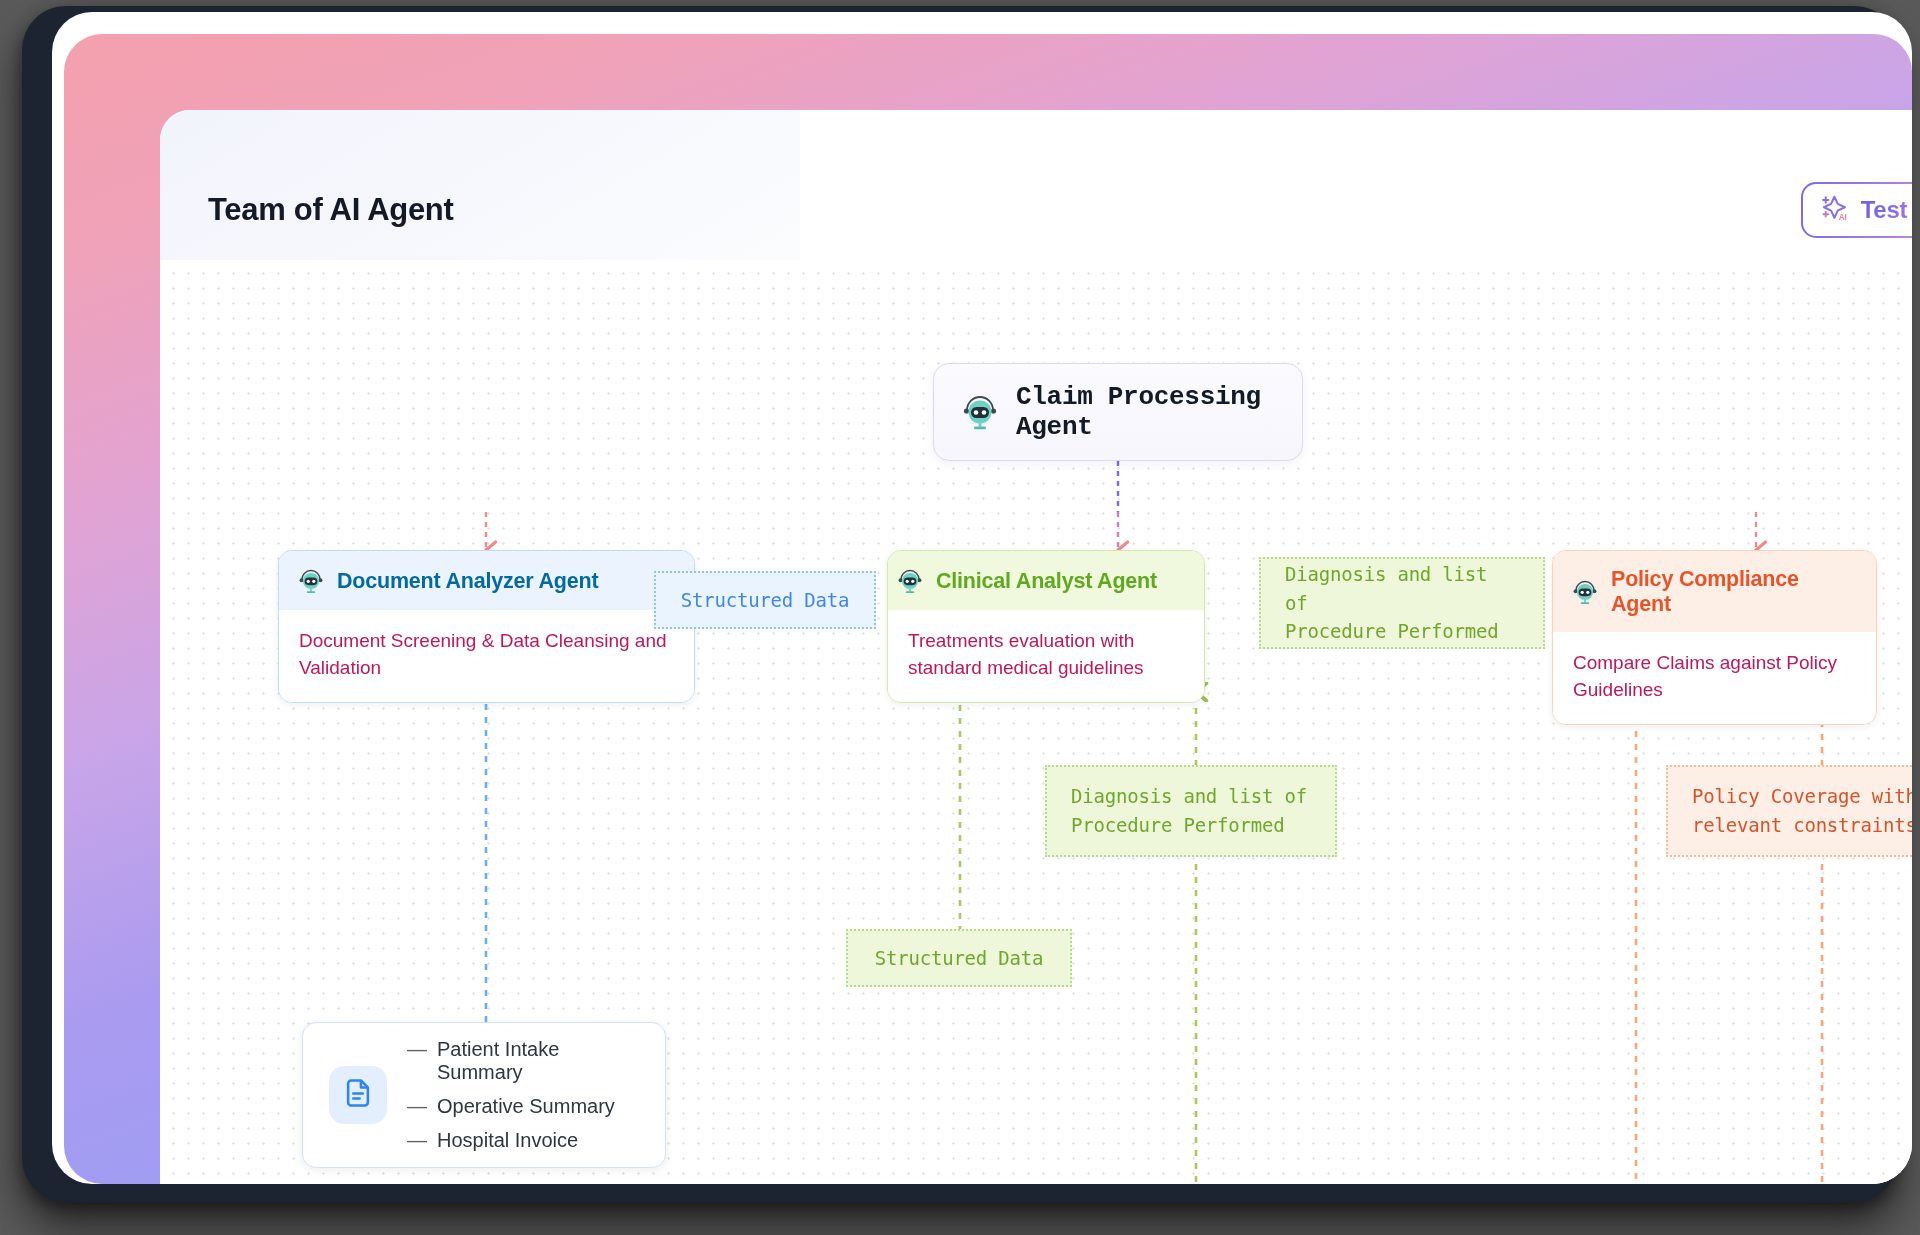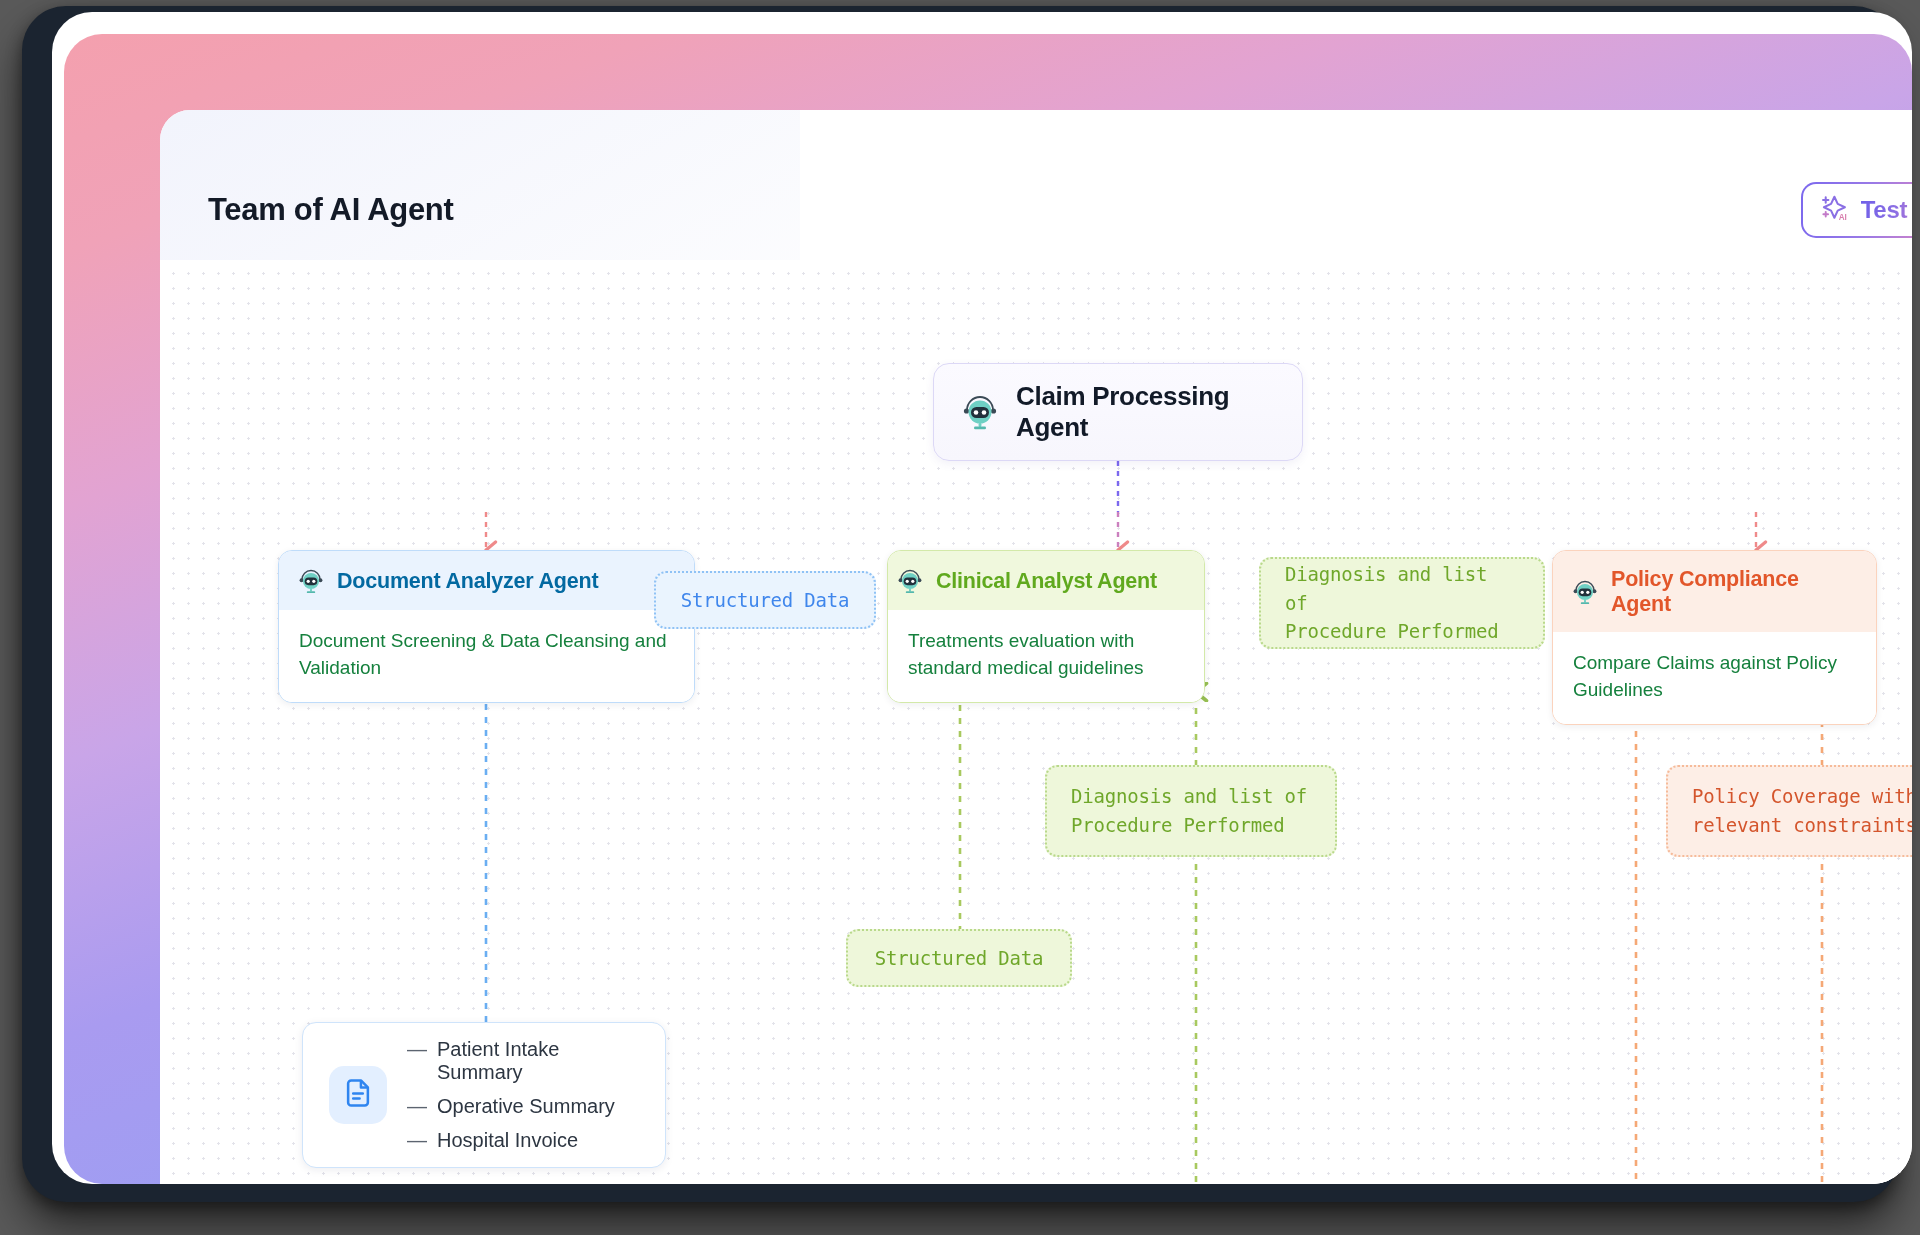--- a/index.html
+++ b/index.html
@@ -109,52 +109,53 @@
     background: #ffffff;
     box-shadow: 0 2px 7px rgba(20,30,60,0.07);
   }
   .agent-head {
     display: flex; align-items: center; gap: 12px;
     padding: 16px 18px 15px 18px;
   }
   .agent-title { font-size: 21.5px; font-weight: 700; letter-spacing: -0.2px; }
   .agent-body {
     padding: 18px 20px 20px 20px;
-    font-size: 19px; line-height: 1.42; color: #15803d;
+    font-size: 19px; line-height: 1.42; color: #be185d;
     background: #ffffff;
   }
 
   
   #node-root {
     position: absolute; left: 773px; top: 103px;
     width: 370px; height: 98px;
     background: linear-gradient(180deg,#fbfaff 0%, #f7f6fd 100%);
     border: 1.5px solid #dcd8f6;
     border-radius: 16px;
     display: flex; align-items: center; gap: 16px;
     padding: 8px 26px;
     box-shadow: 0 3px 10px rgba(70,60,160,0.07);
+    font-family: Liberation Mono, monospace;
   }
   #node-root-title { font-size: 26px; font-weight: 700; color: #121a28; letter-spacing: -0.3px; }
 
   
   .theme-blue   { border: 1.5px solid #bfdcfa; }
   .theme-blue   .agent-head { background: #eaf3fe; }
   .theme-blue   .agent-title { color: #0369a1; }
   .theme-green  { border: 1.5px solid #d3e9a9; }
   .theme-green  .agent-head { background: #f0f8dd; padding-left: 8px; }
   .theme-green  .agent-title { color: #60a91e; }
   .theme-orange { border: 1.5px solid #fbd3bd; }
   .theme-orange .agent-head { background: #fdeee6; }
   .theme-orange .agent-title { color: #e2562a; }
 
   
   .edge-pill {
     position: absolute;
-    border-radius: 12px;
+    border-radius: 0;
     display: flex; align-items: center;
     padding: 0 24px;
     font-family: "DejaVu Sans Mono", monospace;
     font-size: 19px; line-height: 1.52;
     letter-spacing: -0.2px;
     white-space: pre-line;
   }
   .pill-blue  { background:#eaf4fe; border:2px dotted #8fc2f5; color:#3f86ec; }
   .pill-green { background:#eef7da; border:2px dotted #b9d98b; color:#6fa72a; }
   .pill-orange{ background:#fdeee6; border:2px dotted #f6bb9a; color:#d4552c; }

